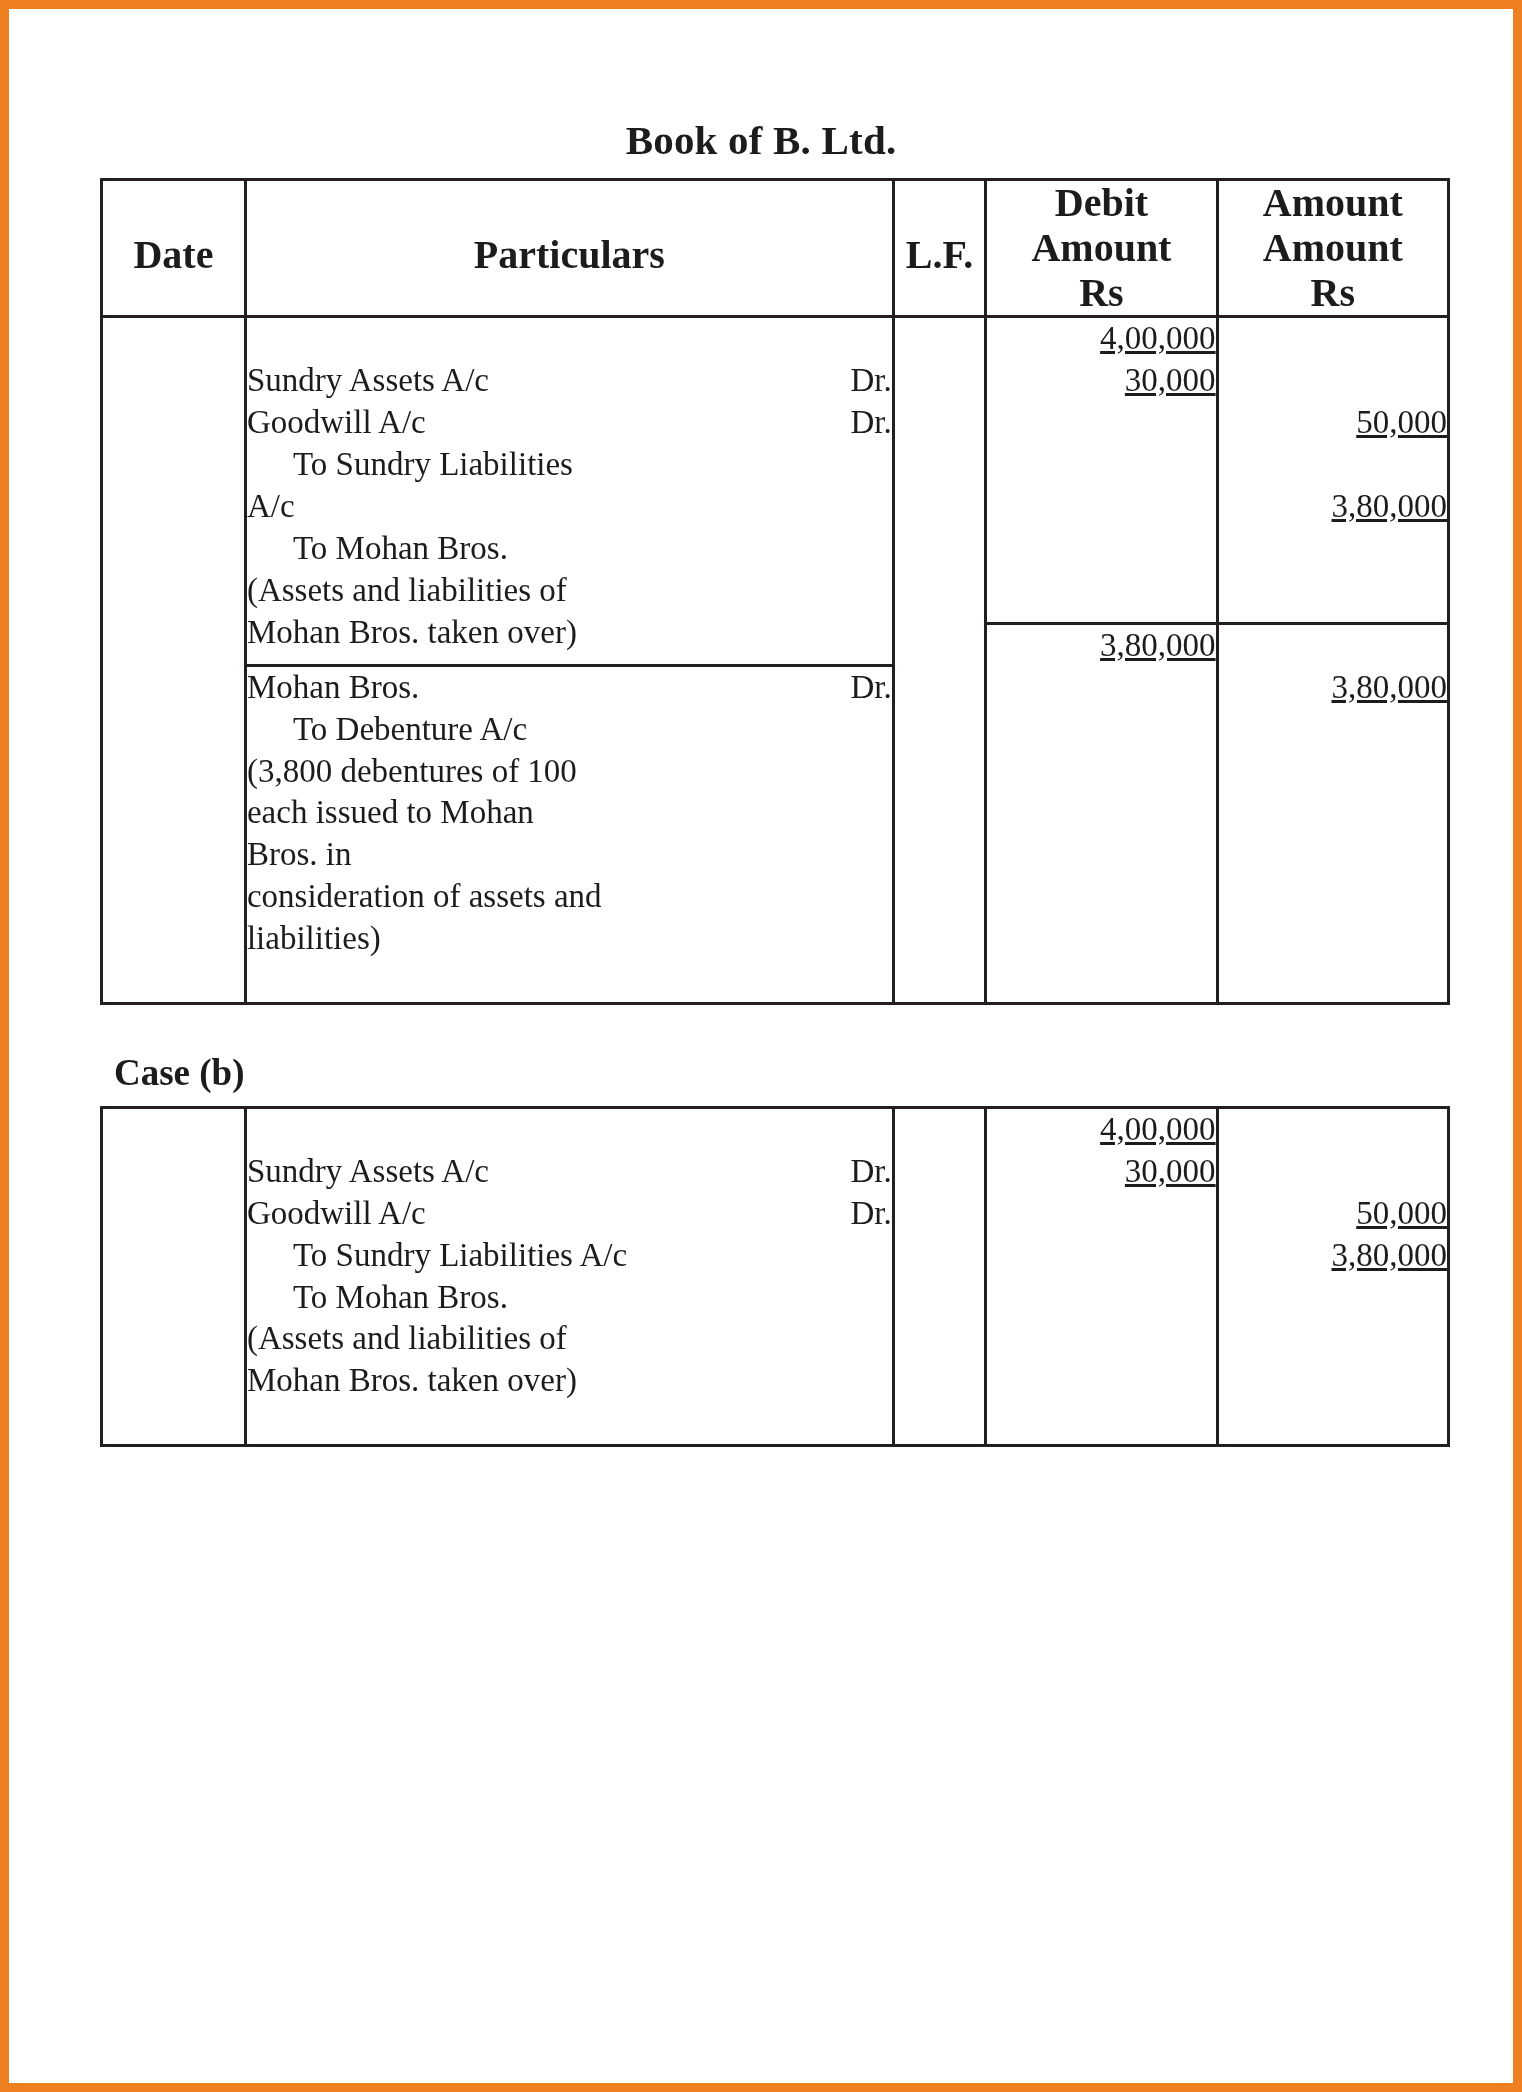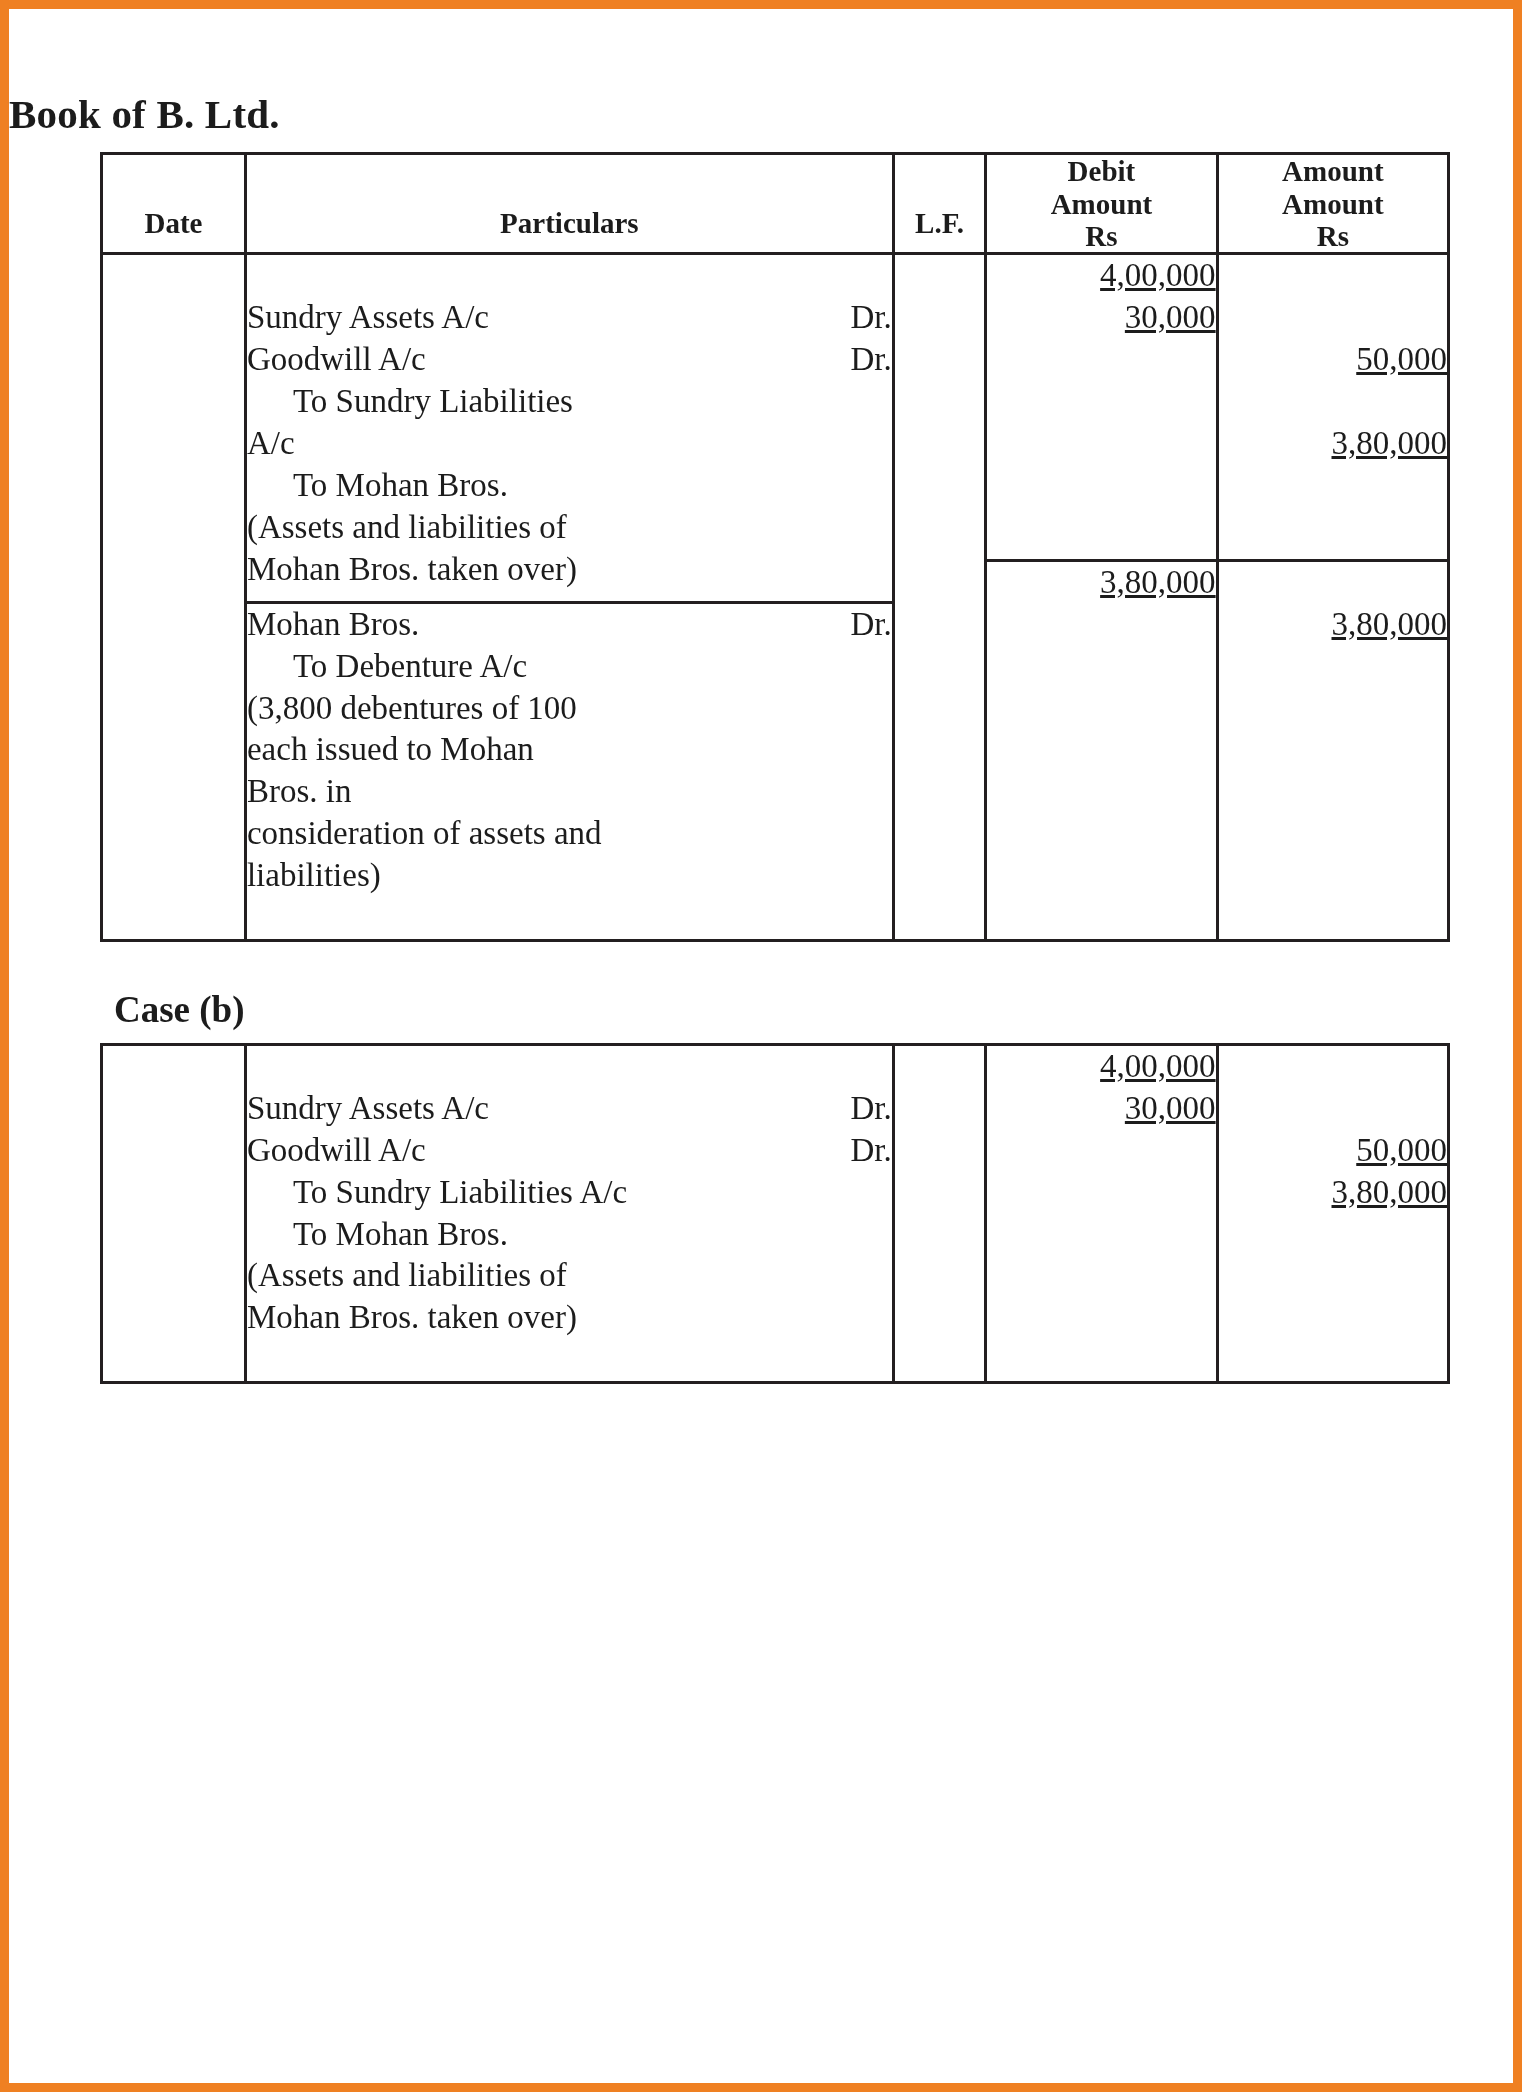--- a/index.html
+++ b/index.html
@@ -32,26 +32,26 @@
     position: absolute;
     left: 9px; top: 9px;
     width: 1504px;
     height: 2074px;
     background: #ffffff;
     overflow: hidden;
   }
 
   
   .doc-title {
-    text-align: left;
+    text-align: center;
     font-weight: bold;
     font-size: 41px;
     line-height: 1.05;
     margin: 0;
-    padding-top: 84px;
+    padding-top: 110px;
     letter-spacing: 0.2px;
   }
   .doc-subtitle {
     text-align: center;
     font-weight: bold;
     font-size: 37px;
     line-height: 1.05;
     margin: 0;
     padding-top: 8px;
     padding-left: 10px;
@@ -81,21 +81,21 @@
   
   col.c-date   { width: 140px; }
   col.c-part   { width: 630px; }
   col.c-lf     { width: 90px; }
   col.c-debit  { width: 225px; }
   col.c-credit { width: 225px; }
 
   thead th {
     font-weight: bold;
     text-align: center;
-    font-size: 29px;
+    font-size: 40px;
     line-height: 1.12;
     padding: 8px 4px 10px 4px;
     vertical-align: middle;
   }
   thead th.th-date { padding-top: 52px; vertical-align: top; }
   thead th.th-part { padding-top: 52px; vertical-align: top; }
   thead th.th-lf   { padding-top: 52px; vertical-align: top; }
 
   
   td.particulars {

